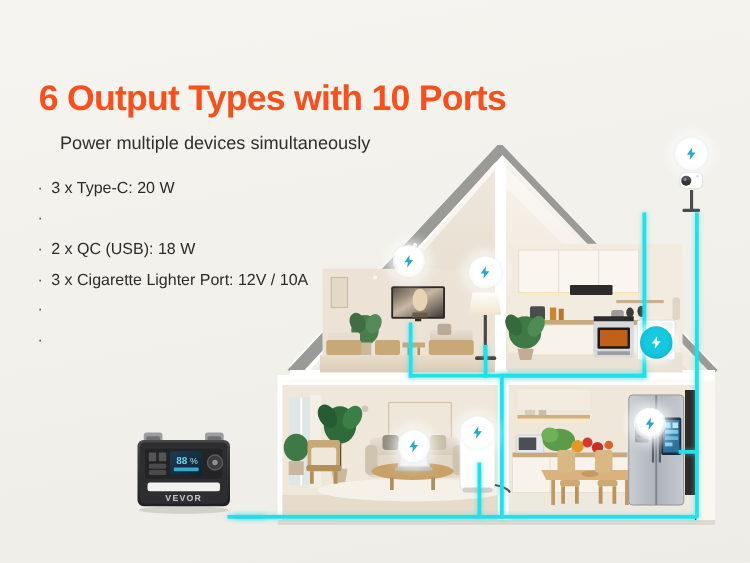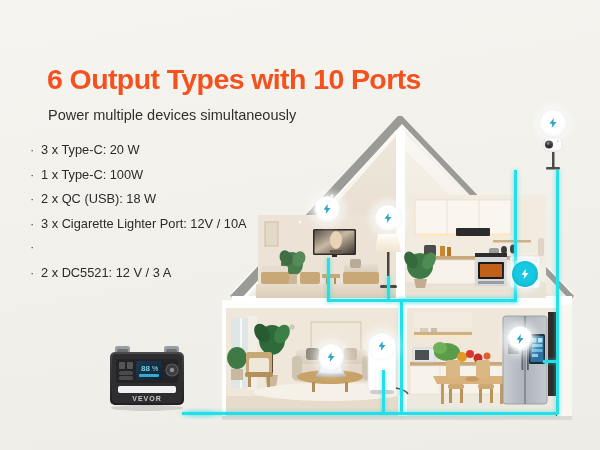--- a/index.html
+++ b/index.html
@@ -12,21 +12,21 @@
   }
   #stage{
     position:absolute; inset:0;
     width:600px; height:450px;
     background:linear-gradient(170deg,#f5f4f0 0%, #f1f0ea 55%, #edece6 100%);
     overflow:hidden;
   }
 
   
   #headline{
-    position:absolute; left:47px; top:63px;
+    position:absolute; left:31px; top:63px;
     font-size:28.5px; font-weight:bold;
     letter-spacing:-0.6px;
     color:#f4511e;
     white-space:nowrap;
     z-index:40;
   }
   #subhead{
     position:absolute; left:48px; top:107px;
     font-size:14.5px; color:#2f2f2d;
     white-space:nowrap; z-index:40;
@@ -477,32 +477,30 @@
   <div id="headline">6 Output Types with 10 Ports</div>
   <div id="subhead">Power multiple devices simultaneously</div>
 
   <ul id="spec-list">
     <li>
       <span class="dot">·</span>
       <span>3 x Type-C: 20 W</span>
     </li>
     <li>
       <span class="dot">·</span>
-      <span>1 x Type-C: 100W</span>
     </li>
     <li>
       <span class="dot">·</span>
       <span>2 x QC (USB): 18 W</span>
     </li>
     <li>
       <span class="dot">·</span>
       <span>3 x Cigarette Lighter Port: 12V / 10A</span>
     </li>
     <li>
       <span class="dot">·</span>
     </li>
     <li>
       <span class="dot">·</span>
-      <span>2 x DC5521: 12 V / 3 A</span>
     </li>
   </ul>
 
 </div>
 
 </body></html>

